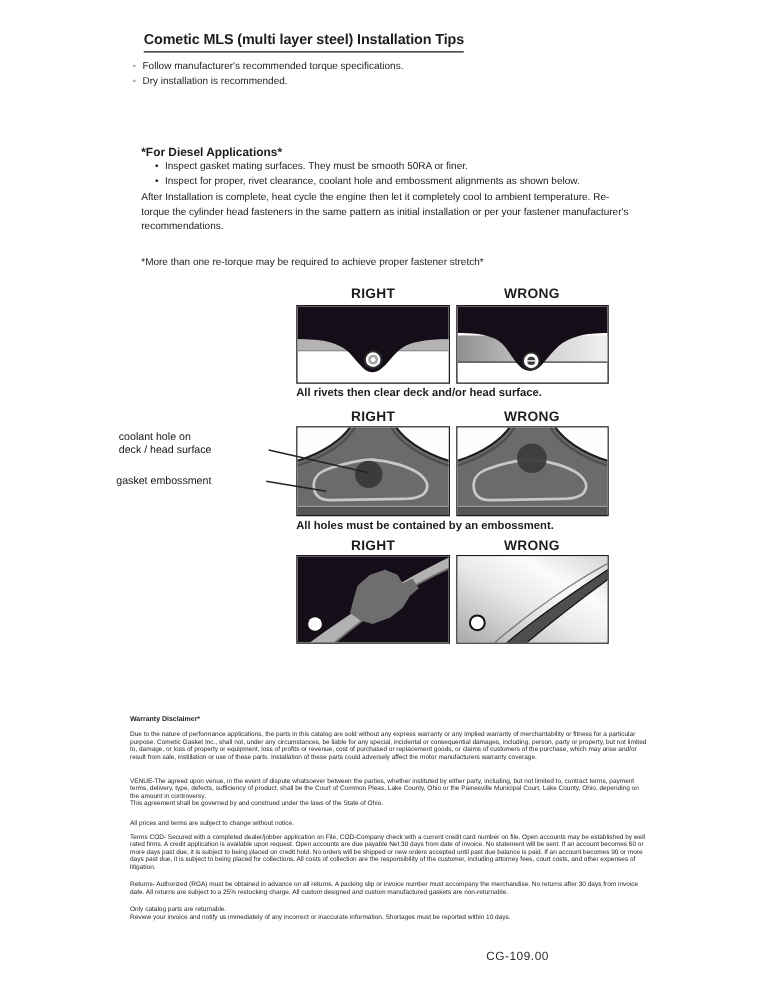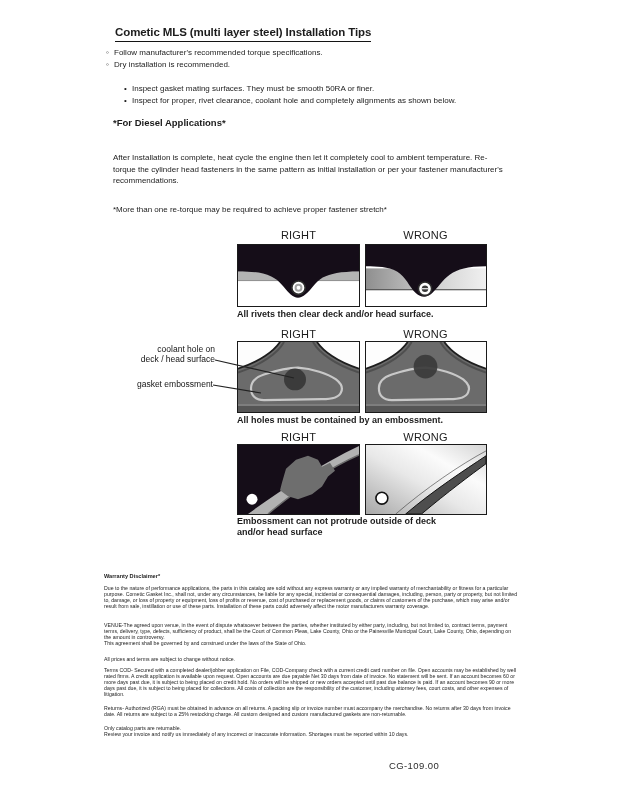--- a/index.html
+++ b/index.html
@@ -9,46 +9,46 @@
   }
   .abs{position:absolute;}
   
   .title{
     left:115px;top:26px;font-size:11.5px;font-weight:bold;letter-spacing:-0.1px;
     border-bottom:1.5px solid #141414;padding-bottom:2.5px;white-space:nowrap;
   }
   
   .bullet-row{left:106px;height:12px;font-size:8px;line-height:11px;white-space:nowrap;}
   .bullet-row .glyph{display:inline-block;width:8px;font-size:8px;}
-  .sub-row{left:124px;}
+  .sub-row{left:124px;margin-top:44px;}
   
   .diesel-head{left:113px;top:117px;font-size:9.5px;font-weight:bold;}
   .para{left:113px;width:394px;font-size:8px;line-height:11.6px;}
   
-  .rw-label{top:0;width:123px;text-align:center;font-size:11px;font-weight:normal;letter-spacing:0.2px;}
+  .rw-label{top:0;width:123px;text-align:center;font-size:11px;font-weight:bold;letter-spacing:0.2px;}
   .diag-box{border:1.5px solid #1a1a1a;background:#fff;box-sizing:border-box;}
   .diag-box svg{display:block;width:100%;height:100%;}
   .caption{left:237px;font-size:9px;font-weight:bold;line-height:10.5px;white-space:pre-line;}
-  .callout{font-size:8.5px;line-height:10px;text-align:right;white-space:pre-line;color:#141414;}
+  .callout{font-size:8.5px;line-height:10px;white-space:pre-line;color:#141414;}
   
   .fine{left:104px;width:414px;font-size:5.2px;line-height:6px;color:#242424;white-space:pre-line;}
   .fine-head{font-weight:bold;font-size:5.6px;}
   .pagenum{left:389px;top:760px;font-size:9.5px;letter-spacing:0.4px;color:#2c2c2c;}
 </style>
 </head>
 <body>
 
 <div class="page">
 
   <div class="abs title">Cometic MLS (multi layer steel) Installation Tips</div>
 
   <div class="abs bullet-row" style="top:47px"><span class="glyph">◦</span><span>Follow manufacturer's recommended torque specifications.</span></div>
   <div class="abs bullet-row" style="top:59px"><span class="glyph">◦</span><span>Dry installation is recommended.</span></div>
   <div class="abs bullet-row sub-row" style="top:83px"><span class="glyph">•</span><span>Inspect gasket mating surfaces.  They must be smooth 50RA or finer.</span></div>
-  <div class="abs bullet-row sub-row" style="top:95px"><span class="glyph">•</span><span>Inspect for proper, rivet clearance, coolant hole and completely alignments as shown below.</span></div>
+  <div class="abs bullet-row sub-row" style="top:95px"><span class="glyph">•</span><span>Inspect for proper, rivet clearance, coolant hole and embossment alignments as shown below.</span></div>
 
   <div class="abs diesel-head">*For Diesel Applications*</div>
   <div class="abs para" style="top:152px">After Installation is complete, heat cycle the engine then let it completely cool to ambient temperature. Re-torque the cylinder head fasteners in the same pattern as initial installation or per your fastener manufacturer's recommendations.</div>
   <div class="abs para" style="top:204px">*More than one re-torque may be required to achieve proper fastener stretch*</div>
 
   <div class="abs rw-label" style="left:237px;top:229px">RIGHT</div>
   <div class="abs rw-label" style="left:365px;top:229px;width:121px">WRONG</div>
 
   <div class="abs diag-box" style="left:237px;top:244px;width:123px;height:63px">
     <svg viewBox="0 0 120 60" preserveAspectRatio="none">
@@ -144,22 +144,20 @@
             <stop offset="0.7" stop-color="#fbfbfb"></stop>
             <stop offset="1" stop-color="#d5d5d5"></stop>
         </linearGradient>
       </defs>
       <rect x="0" y="0" width="121" height="70" fill="url(#g2)"></rect>
       <path d="M30,70 C60,44 95,20 121,6" fill="none" stroke="#3a3a3a" stroke-width="1" opacity="0.6"></path>
       <path d="M40,70 L56,70 C82,48 106,30 121,19 L121,11 C100,25 68,46 40,70 Z" fill="#4e4e4e" stroke="#141414" stroke-width="1"></path>
       <circle cx="16" cy="54" r="6" fill="#ffffff" stroke="#111111" stroke-width="1.6"></circle>
     </svg>
   </div>
-  <div class="abs caption" style="top:516px;width:280px">Embossment can not protrude outside of deck
-and/or head surface</div>
 
   <div class="abs fine fine-head" style="top:573px">Warranty Disclaimer*</div>
   <div class="abs fine" style="top:585px">Due to the nature of performance applications, the parts in this catalog are sold without any express warranty or any implied warranty of merchantability or fitness for a particular purpose.  Cometic Gasket Inc., shall not, under any circumstances, be liable for any special, incidental or consequential damages, including, person, party or property, but not limited to, damage, or loss of property or equipment, loss of profits or revenue, cost of purchased or replacement goods, or claims of customers of the purchase, which may arise and/or result from sale, instillation or use of these parts.  Installation of these parts could adversely affect the motor manufacturers warranty coverage.</div>
   <div class="abs fine" style="top:622px">VENUE-The agreed upon venue, in the event of dispute whatsoever between the parties, whether instituted by either party, including, but not limited to, contract terms, payment terms, delivery, type, defects, sufficiency of product, shall be the Court of Common Pleas, Lake County, Ohio or the Painesville Municipal Court, Lake County, Ohio, depending on the amount in controversy.
 This agreement shall be governed by and construed under the laws of the State of Ohio.</div>
   <div class="abs fine" style="top:656px">All prices and terms are subject to change without notice.</div>
   <div class="abs fine" style="top:667px">Terms COD- Secured with a completed dealer/jobber application on File, COD-Company check with a current credit card number on file.  Open accounts may be established by well rated firms.  A credit application is available upon request.  Open accounts are due payable Net 30 days from date of invoice.  No statement will be sent.  If an account becomes 60 or more days past due, it is subject to being placed on credit hold.  No orders will be shipped or new orders accepted until past due balance is paid.  If an account becomes 90 or more days past due, it is subject to being placed for collections.  All costs of collection are the responsibility of the customer, including attorney fees, court costs, and other expenses of litigation.</div>
   <div class="abs fine" style="top:705px">Returns- Authorized (RGA) must be obtained in advance on all returns.  A packing slip or invoice number must accompany the merchandise.  No returns after 30 days from invoice date.  All returns are subject to a 25% restocking charge.  All custom designed and custom manufactured gaskets are non-returnable.</div>
   <div class="abs fine" style="top:725px">Only catalog parts are returnable.
 Review your invoice and notify us immediately of any incorrect or inaccurate information.  Shortages must be reported within 10 days.</div>

